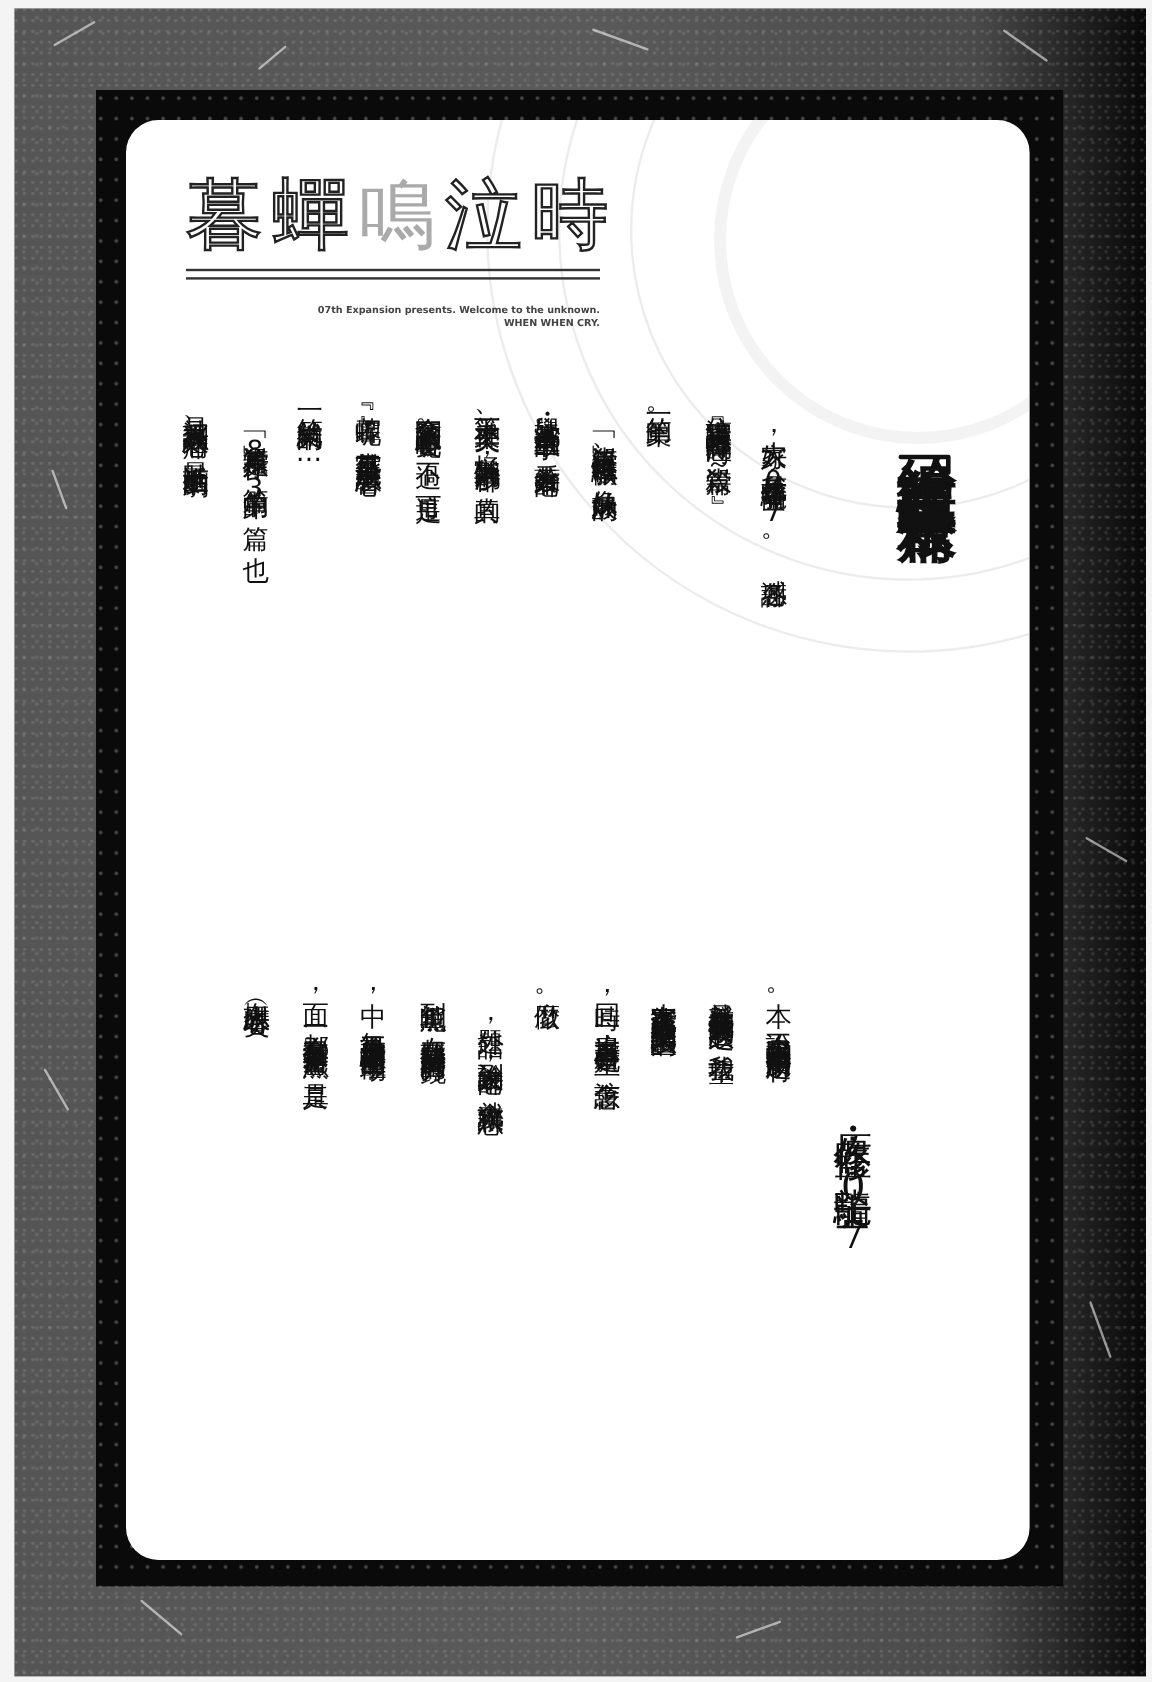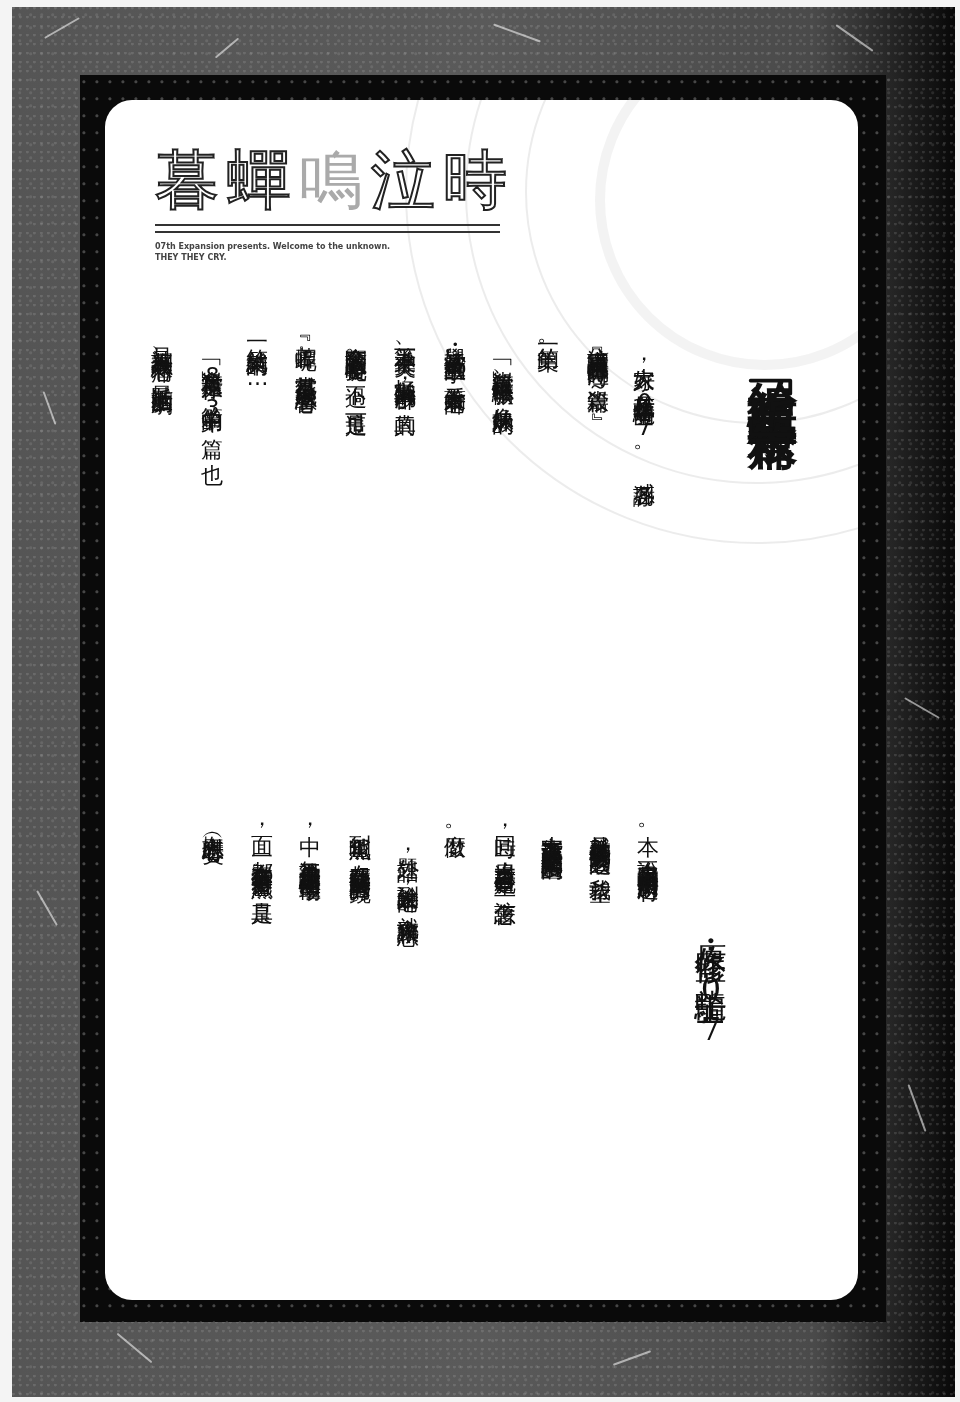--- a/index.html
+++ b/index.html
@@ -30,21 +30,21 @@
   }
   .logo {
     position: absolute; left: 50px; top: 40px; width: 360px;
   }
   .logo-title {
     font-family: "DejaVu Serif", serif; font-size: 64px; letter-spacing: 8px; color: #fff;
     -webkit-text-stroke: 2px #222; line-height: 80px; white-space: nowrap;
   }
   .logo-title .mid { -webkit-text-stroke: 0; color: #aaa; }
   .logo-rule { height: 5px; border-top: 2px solid #333; border-bottom: 2px solid #333; margin-top: 4px; width: 345px; }
-  .logo-sub { font-family: "DejaVu Sans", sans-serif; font-size: 8px; font-weight: bold; color: #444; text-align: left; width: 345px; margin-top: 8px; line-height: 11px; }
+  .logo-sub { font-family: "DejaVu Sans", sans-serif; font-size: 8px; font-weight: bold; color: #444; text-align: right; width: 345px; margin-top: 20px; line-height: 11px; }
   .vcol {
     position: absolute; writing-mode: vertical-rl; text-orientation: upright;
     font-family: "DejaVu Sans", sans-serif; color: #111; white-space: nowrap;
   }
   .body-col { font-size: 22px; letter-spacing: 1.4px; line-height: 26px; width: 26px; }
   .heading-col {
     font-family: "DejaVu Serif", serif; font-size: 50px; font-weight: bold; letter-spacing: 6px;
     line-height: 56px; width: 56px;
   }
   .credit-col { font-family: "DejaVu Serif", serif; font-size: 32px; letter-spacing: 2px; line-height: 36px; width: 36px; }
@@ -71,21 +71,21 @@
   <div class="swirl" style="left:300px;top:-260px;width:700px;height:700px;"></div>
   <div class="swirl" style="left:360px;top:-200px;width:580px;height:580px;"></div>
   <div class="swirl" style="left:420px;top:-140px;width:460px;height:460px;"></div>
   <div class="swirl" style="left:490px;top:-70px;width:320px;height:320px;border-width:10px;border-color:rgba(160,160,160,0.12);"></div>
 
   <div class="logo">
     <div class="logo-title"><span>暮蟬</span><span class="mid">鳴</span><span>泣時</span></div>
     <div class="logo-rule"></div>
     <div class="logo-sub">
       <div>07th Expansion presents. Welcome to the unknown.</div>
-      <div>THEY THEY CRY.</div>
+      <div>WHEN WHEN CRY.</div>
     </div>
   </div>
 
   <div class="vcol heading-col" style="left:640px;top:240px;">給漫畫版「崇殺篇」</div>
   <div class="vcol credit-col" style="left:588px;top:820px;">原作・監修：龍騎士07</div>
 
   <div class="vcol body-col" style="left:526px;top:250px;">大家好，我是原作者龍騎士07。感謝各</div>
   <div class="vcol body-col" style="left:480px;top:230px;">位讀者購買這本『暮蟬鳴泣時～崇殺篇～』</div>
   <div class="vcol body-col" style="left:430px;top:230px;">的第一集。</div>
   <div class="vcol body-col" style="left:385px;top:252px;">「崇殺篇」是以性格驕傲、像妹妹般的</div>

